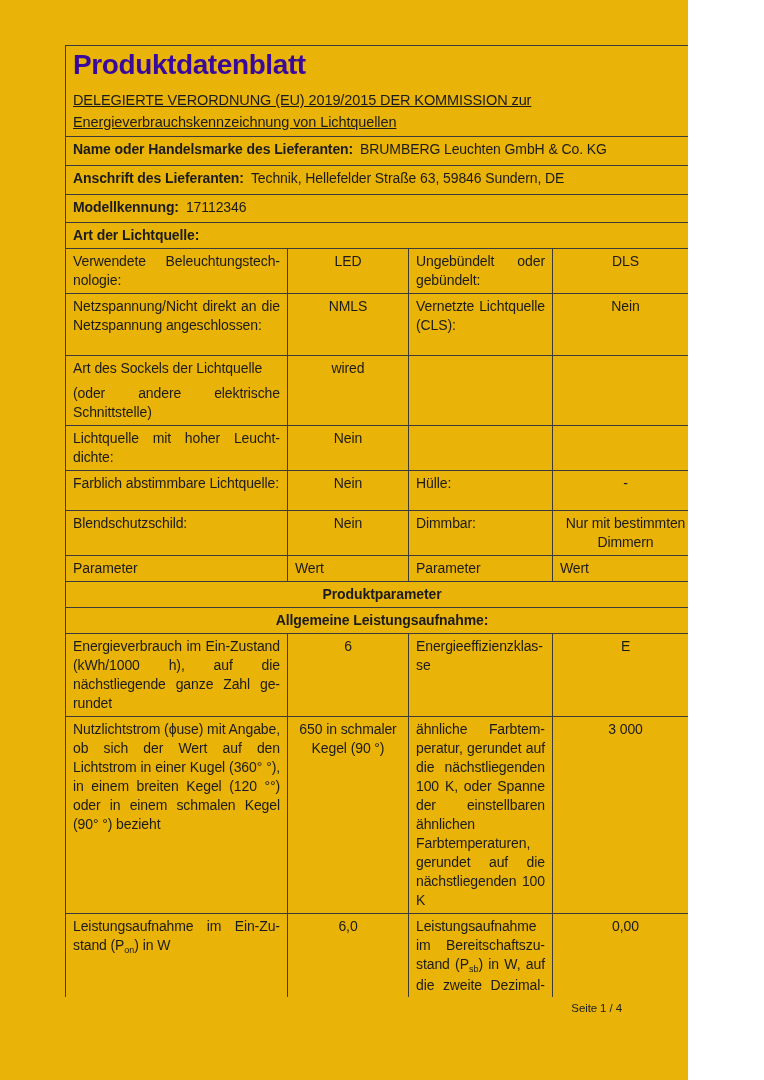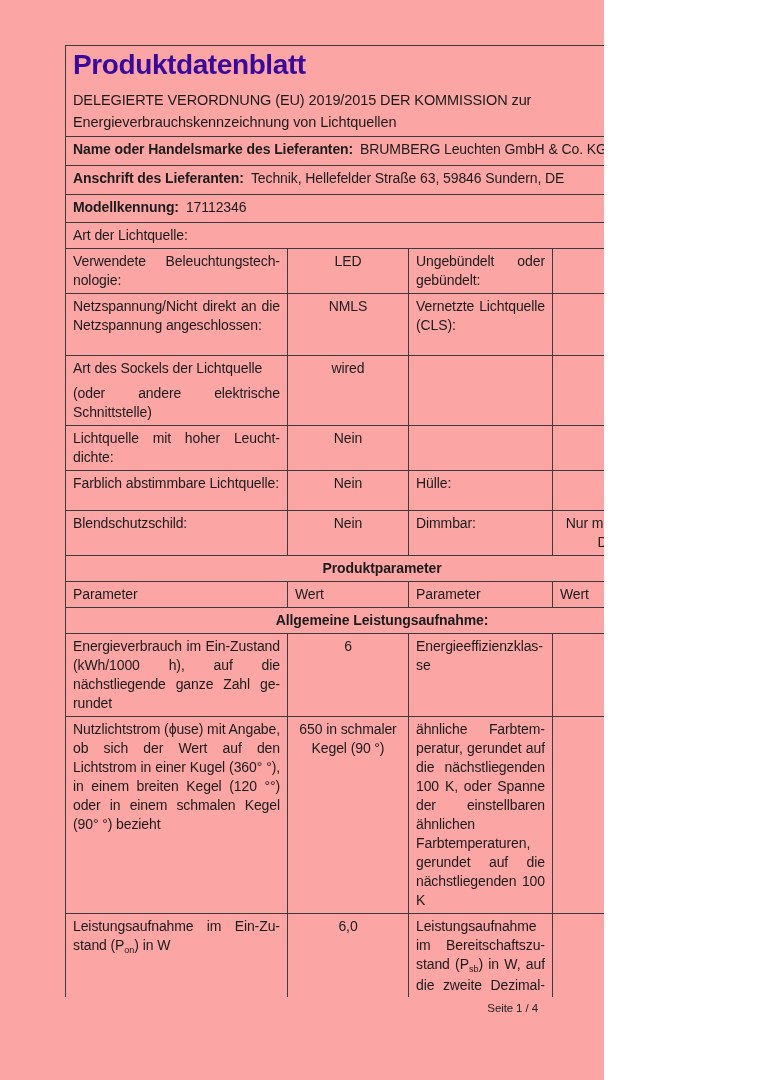--- a/index.html
+++ b/index.html
@@ -1,30 +1,30 @@
 <!DOCTYPE html>
 <html><head>
 <meta charset="utf-8">
 <style>
   html,body { margin:0; padding:0; background:#ffffff; }
   body { font-family:"Liberation Sans", sans-serif; color:#1b1b1b; }
-  .page { position:relative; width:604px; height:1080px; background:#fca5a5; overflow:hidden; }
+  .page { position:relative; width:688px; height:1080px; background:#eab308; overflow:hidden; }
   .sheet-clip { position:absolute; left:65px; top:45px; width:636px; height:952px; overflow:hidden; }
   table.sheet { border-collapse:collapse; table-layout:fixed; width:633px;
                 font-size:14px; line-height:19px; letter-spacing:-0.1px; }
   table.sheet td { border:1.5px solid #3b3b3b; vertical-align:top; padding:3px 7px; overflow:hidden; }
   col.c1{width:222px;} col.c2{width:121px;} col.c3{width:144px;} col.c4{width:146px;}
 
   .title-cell { padding:9px 11px 6px 11px; }
   .doc-title { font-size:28px; line-height:32px; font-weight:bold; color:#38099b; letter-spacing:-0.4px; }
-  .doc-sub { margin-top:9px; font-size:14.5px; line-height:21.5px; }
+  .doc-sub { margin-top:9px; font-size:14.5px; line-height:21.5px;text-decoration:underline; }
 
   .kv { padding-top:5px; }
   .kv .b { font-weight:bold; margin-right:7px; }
-  .section-label { font-weight:normal; padding-top:3px; }
+  .section-label { font-weight:bold; padding-top:3px; }
 
   .p-cell { text-align:justify; hyphens:manual; -webkit-hyphens:manual; }
   .v-cell { text-align:center; padding-left:4px; padding-right:4px; }
   .center-b { text-align:center; font-weight:bold; padding-top:1px; padding-bottom:1px; }
   .hdr-cell { padding-top:2px; padding-bottom:2px; }
   .para2 { margin-top:6px; }
   sub.u { font-size:9px; letter-spacing:0; vertical-align:baseline; position:relative; top:3px; }
   .footer { position:absolute; top:1002px; right:66px; font-size:11.5px; letter-spacing:-0.1px; color:#222222;margin-left:39px; }
 </style>
 </head>
@@ -112,28 +112,28 @@
       </tr>
 
       <tr style="height:40px">
         <td class="p-cell">Blendschutzschild:</td>
         <td class="v-cell">Nein</td>
         <td class="p-cell">Dimmbar:</td>
         <td class="v-cell">Nur mit bestimm­ten Dimmern</td>
       </tr>
 
       <tr style="height:22px">
-        <td colspan="4" class="center-b">Produktparameter</td>
-      </tr>
-
-      <tr style="height:22px">
         <td class="hdr-cell">Parameter</td>
         <td class="hdr-cell">Wert</td>
         <td class="hdr-cell">Parameter</td>
         <td class="hdr-cell">Wert</td>
+      </tr>
+
+      <tr style="height:22px">
+        <td colspan="4" class="center-b">Produktparameter</td>
       </tr>
 
       <tr style="height:22px">
         <td colspan="4" class="center-b">Allgemeine Leistungsaufnahme:</td>
       </tr>
 
       <tr style="height:75px">
         <td class="p-cell">Energieverbrauch im Ein-Zu­stand (kWh/1000 h), auf die nächstliegende ganze Zahl ge­rundet</td>
         <td class="v-cell">6</td>
         <td class="p-cell">Energieeffizienzklas­se</td>

